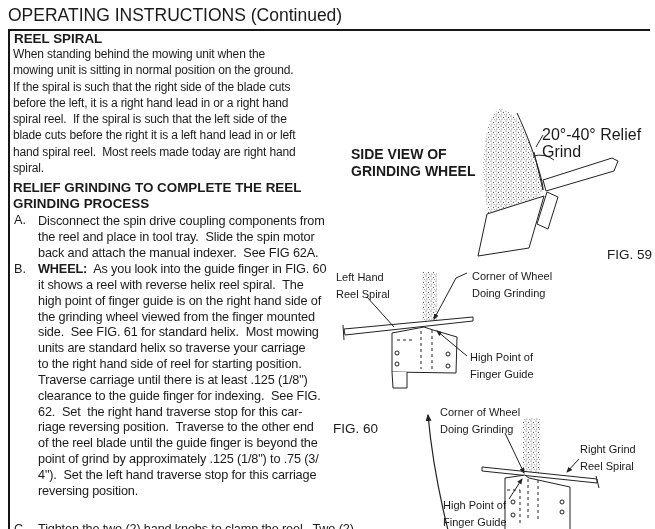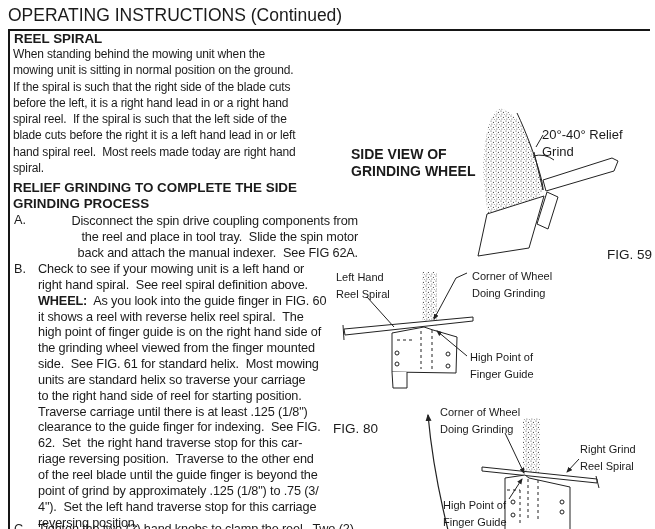--- a/index.html
+++ b/index.html
@@ -33,32 +33,30 @@
 <div class="abs sec-h" style="left:14px;top:31px;">REEL SPIRAL</div>
 <div class="abs bodytext" style="left:13px;top:46px;width:345px;">When standing behind the mowing unit when the
 mowing unit is sitting in normal position on the ground.
 If the spiral is such that the right side of the blade cuts
 before the left, it is a right hand lead in or a right hand
 spiral reel.  If the spiral is such that the left side of the
 blade cuts before the right it is a left hand lead in or left
 hand spiral reel.  Most reels made today are right hand
 spiral.</div>
 
-<div class="abs sec-h" style="left:13px;top:180px;">RELIEF GRINDING TO COMPLETE THE SIDE
+<div class="abs sec-h" style="left:13px;top:180px;">RELIEF GRINDING TO COMPLETE THE REEL
 GRINDING PROCESS</div>
 
 <div class="abs marker" style="left:14px;top:213px;">A.</div>
-<div class="abs listtext lh-a" style="left:38px;top:213px;width:320px;text-align:right;">Disconnect the spin drive coupling components from
+<div class="abs listtext lh-a" style="left:38px;top:213px;width:320px;">Disconnect the spin drive coupling components from
 the reel and place in tool tray.  Slide the spin motor
 back and attach the manual indexer.  See FIG 62A.</div>
 
 <div class="abs marker" style="left:14px;top:262px;">B.</div>
-<div class="abs listtext lh-b" style="left:38px;top:262px;width:322px;"><span>Check to see if your mowing unit is a left hand or
-right hand spiral.  See reel spiral definition above.
-</span><span class="note-b">WHEEL:</span><span>  As you look into the guide finger in FIG. 60
+<div class="abs listtext lh-b" style="left:38px;top:262px;width:322px;"><span class="note-b">WHEEL:</span><span>  As you look into the guide finger in FIG. 60
 it shows a reel with reverse helix reel spiral.  The
 high point of finger guide is on the right hand side of
 the grinding wheel viewed from the finger mounted
 side.  See FIG. 61 for standard helix.  Most mowing
 units are standard helix so traverse your carriage
 to the right hand side of reel for starting position.
 Traverse carriage until there is at least .125 (1/8")
 clearance to the guide finger for indexing.  See FIG.
 62.  Set  the right hand traverse stop for this car-
 riage reversing position.  Traverse to the other end
@@ -127,30 +125,30 @@
     <circle cx="232" cy="412" r="2"></circle>
       <circle cx="232" cy="422" r="2"></circle>
     <path d="M175,343 L194,383" marker-end="url(#ah)"></path>
     <path d="M249,369 L237,382" marker-end="url(#ah)"></path>
     <path d="M179,409 L192,389" marker-end="url(#ah)"></path>
   </g>
 </svg>
 
 <div class="abs flabel-bold" style="left:351px;top:146px;">SIDE VIEW OF
 GRINDING WHEEL</div>
-<div class="abs flabel" style="left:542px;top:127px;font-size:13px;">20°-40° Relief Grind</div>
+<div class="abs flabel" style="left:542px;top:127px;font-size:16px;">20°-40° Relief Grind</div>
 <div class="abs fcap" style="left:607px;top:222px;">FIG. 59</div>
 
 <div class="abs flabel" style="left:336px;top:269px;">Left Hand
 Reel Spiral</div>
 <div class="abs flabel" style="left:472px;top:268px;">Corner of Wheel
 Doing Grinding</div>
 <div class="abs flabel" style="left:470px;top:349px;">High Point of
 Finger Guide</div>
-<div class="abs fcap" style="left:333px;top:396px;">FIG. 80</div>
+<div class="abs fcap" style="left:333px;top:396px;">FIG. 60</div>
 
 <div class="abs flabel" style="left:440px;top:404px;">Corner of Wheel
 Doing Grinding</div>
 <div class="abs flabel" style="left:580px;top:441px;">Right Grind
 Reel Spiral</div>
 <div class="abs flabel" style="left:443px;top:497px;">High Point of
 Finger Guide</div>
 <div class="abs fcap" style="left:608px;top:511px;">FIG. 61</div>
 
 </body></html>

